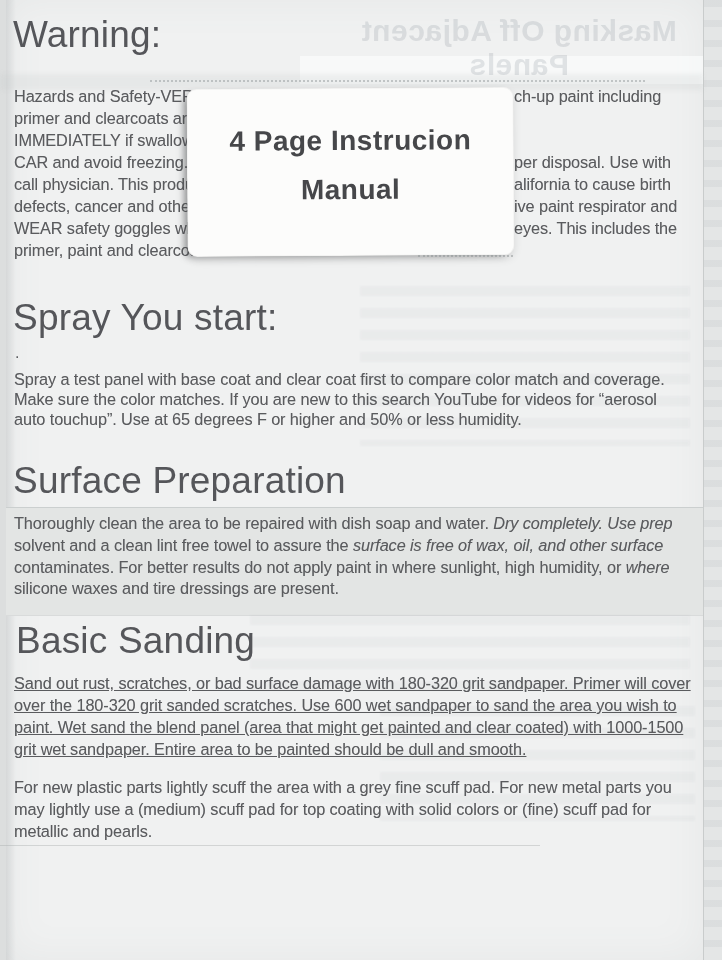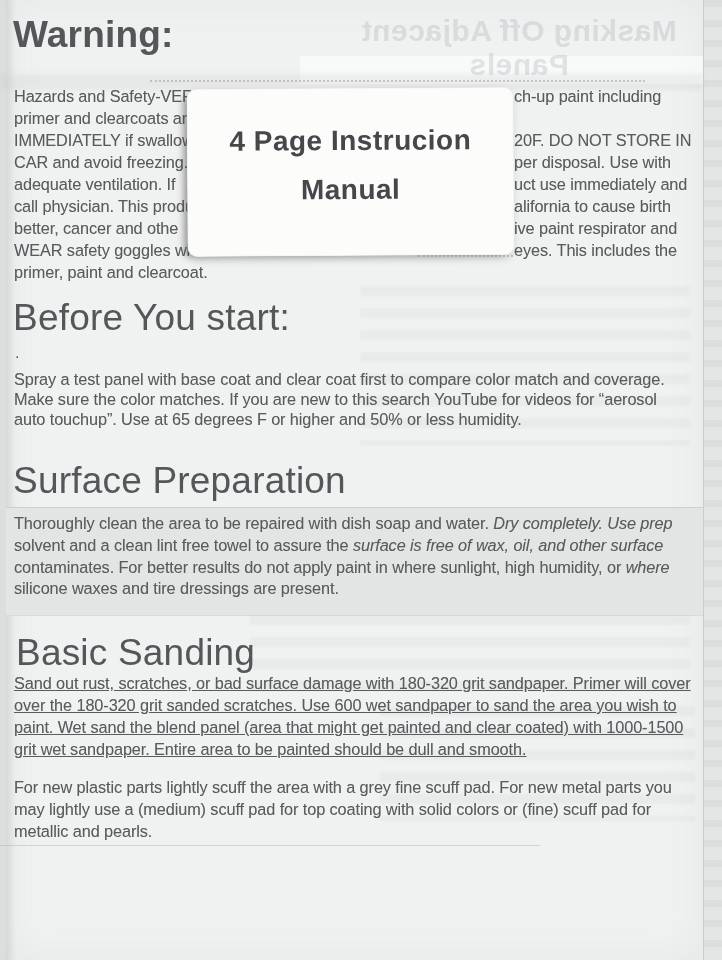--- a/index.html
+++ b/index.html
@@ -23,24 +23,24 @@
   .perf2{left:418px;top:255px;width:95px;height:0;border-top:2px dotted rgba(140,146,148,0.5);z-index:6;}
   .ghost-heading{left:330px;top:14px;width:378px;font-size:30px;font-weight:600;
                  color:rgba(125,136,146,0.20);transform:scaleX(-1);text-align:center;
                  letter-spacing:0.5px;filter:blur(0.6px);}
   .ghostband{background:repeating-linear-gradient(180deg,rgba(150,158,165,0.07) 0 10px,transparent 10px 22px);
              filter:blur(1px);}
   .g1{left:360px;top:286px;width:330px;height:160px;}
   .g2{left:250px;top:615px;width:440px;height:88px;}
   .g3{left:380px;top:706px;width:315px;height:115px;}
   h1{margin:0;font-size:37px;font-weight:400;color:#55565a;letter-spacing:0.2px;}
-  .h-warning{left:13px;top:14px;font-weight:bold;}
+  .h-warning{left:13px;top:14px;}
   .h-before{left:13px;top:297px;}
   .h-surface{left:13px;top:452px;z-index:3;margin-top:8px;}
-  .h-sanding{left:16px;top:620px;margin-top:12px;}
+  .h-sanding{left:16px;top:620px;}
   .bodytext{font-size:16.3px;letter-spacing:-0.1px;color:#5a5b5e;
             text-shadow:0 0 0.5px rgba(90,91,94,0.35);}
   .warn-para{left:14px;top:87px;width:694px;z-index:2;}
   .wline{position:relative;height:22px;white-space:nowrap;}
   .wl{display:inline-block;white-space:nowrap;}
   .wr{position:absolute;left:500px;top:0;white-space:nowrap;}
   .sticker{left:187px;top:88px;width:325px;height:166px;background:#fcfcfb;
            border-radius:10px;z-index:5;transform:rotate(-0.35deg);
            border:1px solid rgba(0,0,0,0.04);
            box-shadow:-6px 3px 7px -3px rgba(70,72,74,0.5),0 4px 8px rgba(0,0,0,0.10);
@@ -83,54 +83,49 @@
   <div class="abs warn-para bodytext">
     <div class="wline">
       <span class="wl">Hazards and Safety-VERY</span>
       <span class="wr">ch-up paint including</span>
     </div>
     <div class="wline">
       <span class="wl">primer and clearcoats ar</span>
     </div>
     <div class="wline">
       <span class="wl">IMMEDIATELY if swallow</span>
-      <span class="wr">20F. DO NOT STORE IN</span>
     </div>
     <div class="wline">
       <span class="wl">CAR and avoid freezing.</span>
       <span class="wr">per disposal. Use with</span>
     </div>
     <div class="wline">
-      <span class="wl">adequate ventilation. If</span>
-      <span class="wr">uct use immediately and</span>
-    </div>
-    <div class="wline">
       <span class="wl">call physician. This produ</span>
       <span class="wr">alifornia to cause birth</span>
     </div>
     <div class="wline">
-      <span class="wl">better, cancer and othe</span>
+      <span class="wl">defects, cancer and othe</span>
       <span class="wr">ive paint respirator and</span>
     </div>
     <div class="wline">
       <span class="wl">WEAR safety goggles wh</span>
       <span class="wr">eyes. This includes the</span>
     </div>
     <div class="wline">
       <span class="wl">primer, paint and clearcoat.</span>
       <span class="wr"></span>
     </div>
   </div>
 
   <div class="abs sticker">
     <div class="l1">4 Page Instrucion</div>
     <div class="l2">Manual</div>
   </div>
 
-  <h1 class="abs h-before">Before You start:</h1>
+  <h1 class="abs h-before">Spray You start:</h1>
   <div class="abs stray-dot">.</div>
   <div class="abs before-body bodytext pre">Spray a test panel with base coat and clear coat first to compare color match and coverage.
 Make sure the color matches.  If you are new to this search YouTube for videos for “aerosol
 auto touchup”.  Use at 65 degrees F or higher and 50% or less humidity.</div>
 
   <h1 class="abs h-surface">Surface Preparation</h1>
   <div class="abs surface-para bodytext">
     <div class="sline">
       <span>Thoroughly clean the area to be repaired with dish soap and water.  </span><span class="it">Dry completely. Use prep</span>
     </div>

